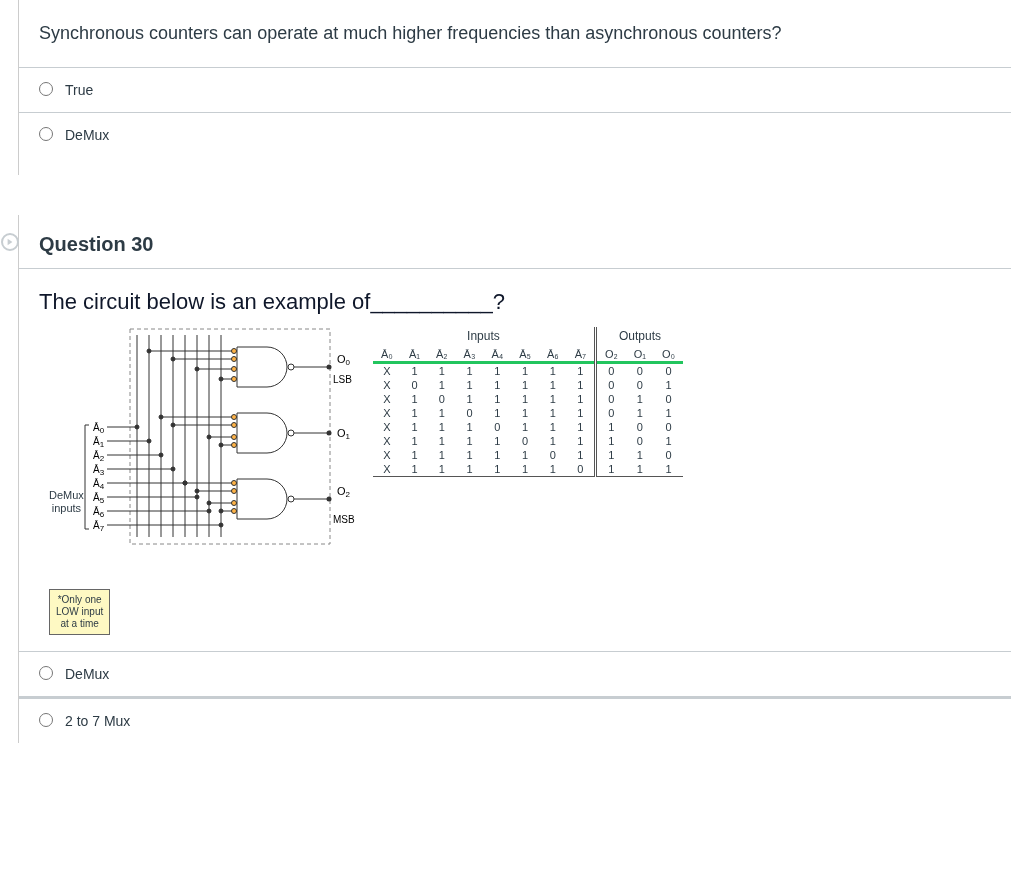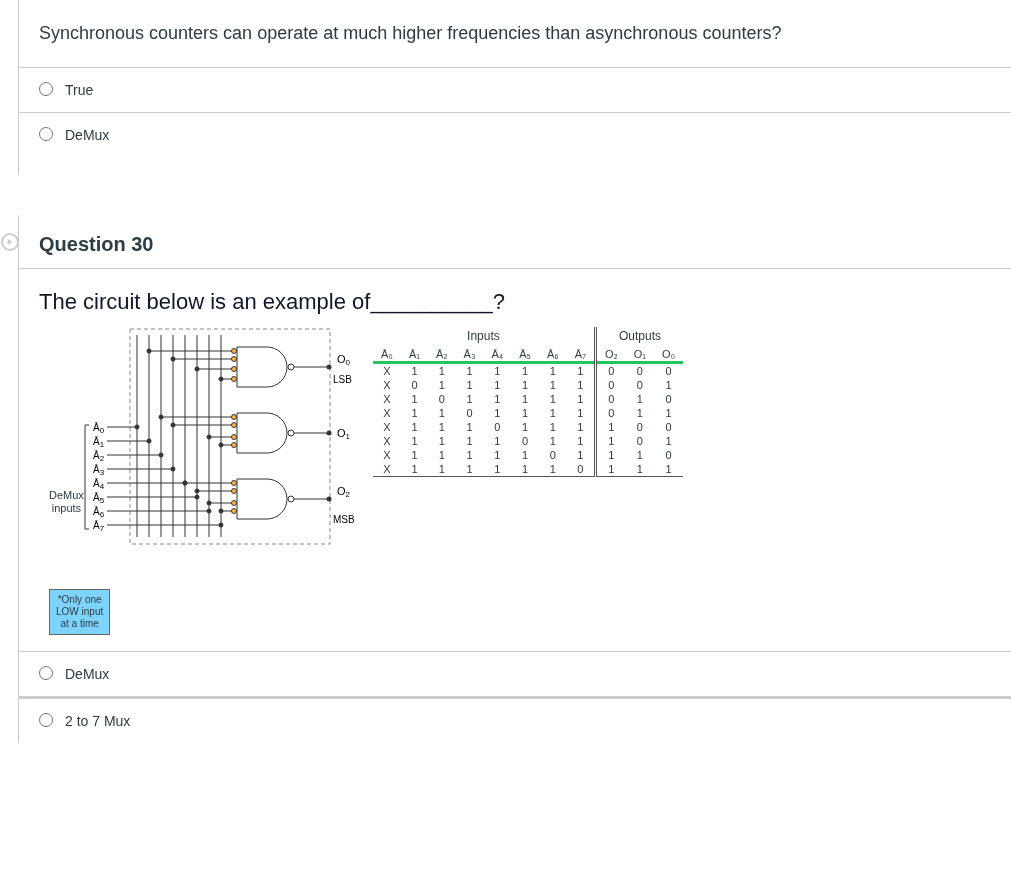--- a/index.html
+++ b/index.html
@@ -16,21 +16,21 @@
 .nav-dot svg { width:8px; height:8px; fill:#c7cdd1; }
 .q-header { display: flex; justify-content: space-between; align-items: center; padding: 18px 20px 12px 20px; }
 .q-title { font-size: 20px; font-weight: 700; color: #2d3b45; }
 .gap { height: 40px; }
 .body-content { padding: 20px; }
 .prompt { font-size: 22px; color: #0f172a; margin-bottom: 12px; }
 .diagram-area { display: flex; align-items: flex-start; gap: 18px; padding-left: 16px; margin-bottom: 24px; }
 .circuit-wrap { position: relative; width: 300px; height: 280px; }
 .circuit-wrap svg { display:block; }
 .inputs-label { position:absolute; left:-6px; top:162px; font-size:11px; text-align:center; line-height:1.2; }
-.note-box { position:absolute; left:-6px; top:262px; border:1px solid #666; padding:4px 6px; font-size:10px; text-align:center; line-height:1.2; background:#7dd3fc; }
+.note-box { position:absolute; left:-6px; top:262px; border:1px solid #666; padding:4px 6px; font-size:10px; text-align:center; line-height:1.2; background:#fef9c3; }
 .tt-wrap { font-size: 11px; }
 .tt-wrap table { border-collapse: collapse; }
 .tt-wrap td, .tt-wrap th { padding: 1px 8px; text-align: center; font-weight: 400; font-size: 11px; }
 .tt-wrap .sect-head { padding: 2px 0 4px 0; font-size: 12px; }
 .tt-wrap tr.hdr td { border-bottom: 3px solid #22c55e; text-align: right; }
 .tt-wrap tr.last td { border-bottom: 1px solid #555; }
 .vline-ll { border-left: 3px double #555; }
 </style>
 </head>
 <body>

